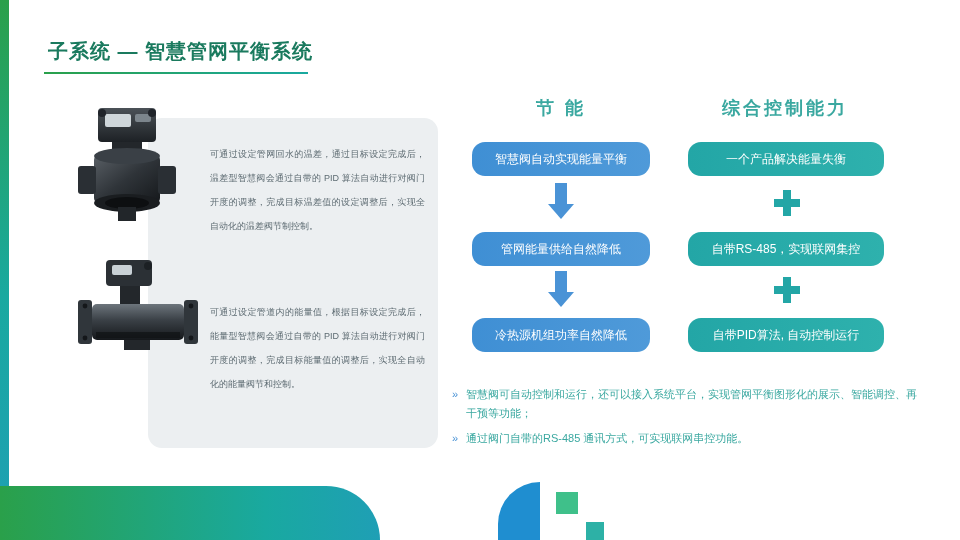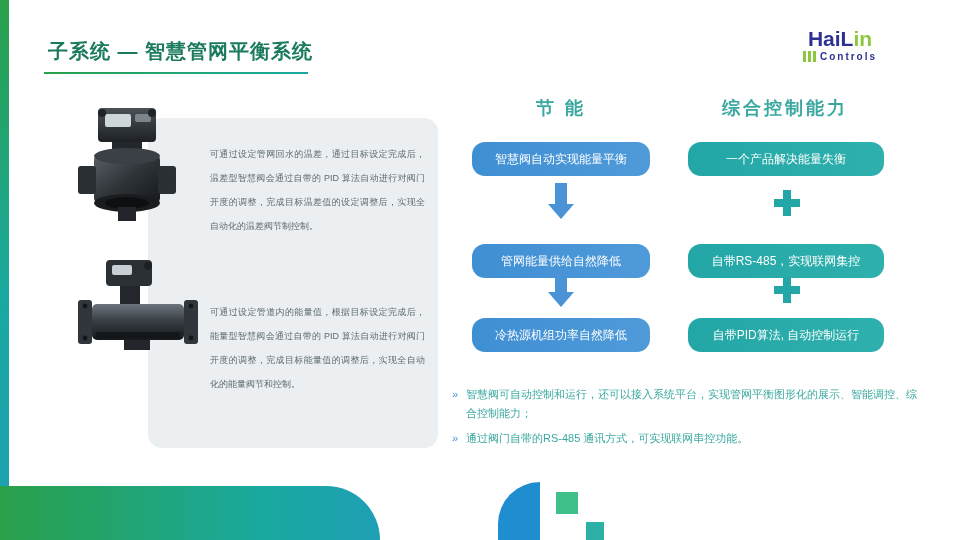--- a/index.html
+++ b/index.html
@@ -161,21 +161,21 @@
     left: 472px;
     width: 178px;
     background: linear-gradient(90deg,#3f8fd4 0%, #4f9ad9 100%);
   }
   .fbox.teal {
     left: 688px;
     width: 196px;
     background: linear-gradient(90deg,#23a6a6 0%, #2eb1ad 100%);
   }
   .b-row1 { top: 142px; }
-  .b-row2 { top: 232px; margin-top: 12px; }
+  .b-row2 { top: 232px; }
   .b-row3 { top: 318px; }
 
   
   .arrow-down {
     position: absolute;
     left: 548px;
     width: 26px;
     height: 40px;
   }
   .arrow-down.a1 { top: 183px; }
@@ -276,31 +276,20 @@
 </head>
 <body>
 
 <div class="slide">
 
   <div class="left-bar"></div>
 
   <div class="title">子系统 — 智慧管网平衡系统</div>
   <div class="title-underline"></div>
 
-  <div class="logo">
-    <div class="logo-text"><span>HaiL</span><span class="hl-green">in</span></div>
-    <div class="logo-sub">
-      <span class="logo-bars">
-          <i></i>
-          <i></i>
-          <i></i>
-        </span>
-      <span class="logo-sub-text">Controls</span>
-    </div>
-  </div>
 
   <div class="panel">
     <div class="panel-block b1">
       <div class="panel-body">可通过设定管网回水的温差，通过目标设定完成后，温差型智慧阀会通过自带的 PID 算法自动进行对阀门开度的调整，完成目标温差值的设定调整后，实现全自动化的温差阀节制控制。</div>
     </div>
     <div class="panel-block b2">
       <div class="panel-body">可通过设定管道内的能量值，根据目标设定完成后，能量型智慧阀会通过自带的 PID 算法自动进行对阀门开度的调整，完成目标能量值的调整后，实现全自动化的能量阀节和控制。</div>
     </div>
   </div>
 
@@ -377,21 +366,21 @@
   <div class="fbox teal b-row2">自带RS-485，实现联网集控</div>
   <div class="plus p2">
       <span class="h"></span>
       <span class="v"></span>
     </div>
   <div class="fbox teal b-row3">自带PID算法, 自动控制运行</div>
 
   <div class="notes">
     <div class="note-row">
       <div class="note-marker">»</div>
-      <div class="note-text">智慧阀可自动控制和运行，还可以接入系统平台，实现管网平衡图形化的展示、智能调控、综合控制能力；</div>
+      <div class="note-text">智慧阀可自动控制和运行，还可以接入系统平台，实现管网平衡图形化的展示、智能调控、再干预等功能；</div>
     </div>
     <div class="note-row">
       <div class="note-marker">»</div>
       <div class="note-text">通过阀门自带的RS-485 通讯方式，可实现联网串控功能。</div>
     </div>
   </div>
 
   <div class="bot-wave"></div>
   <div class="bot-sq sq1"></div>
   <div class="bot-sq sq2"></div>

